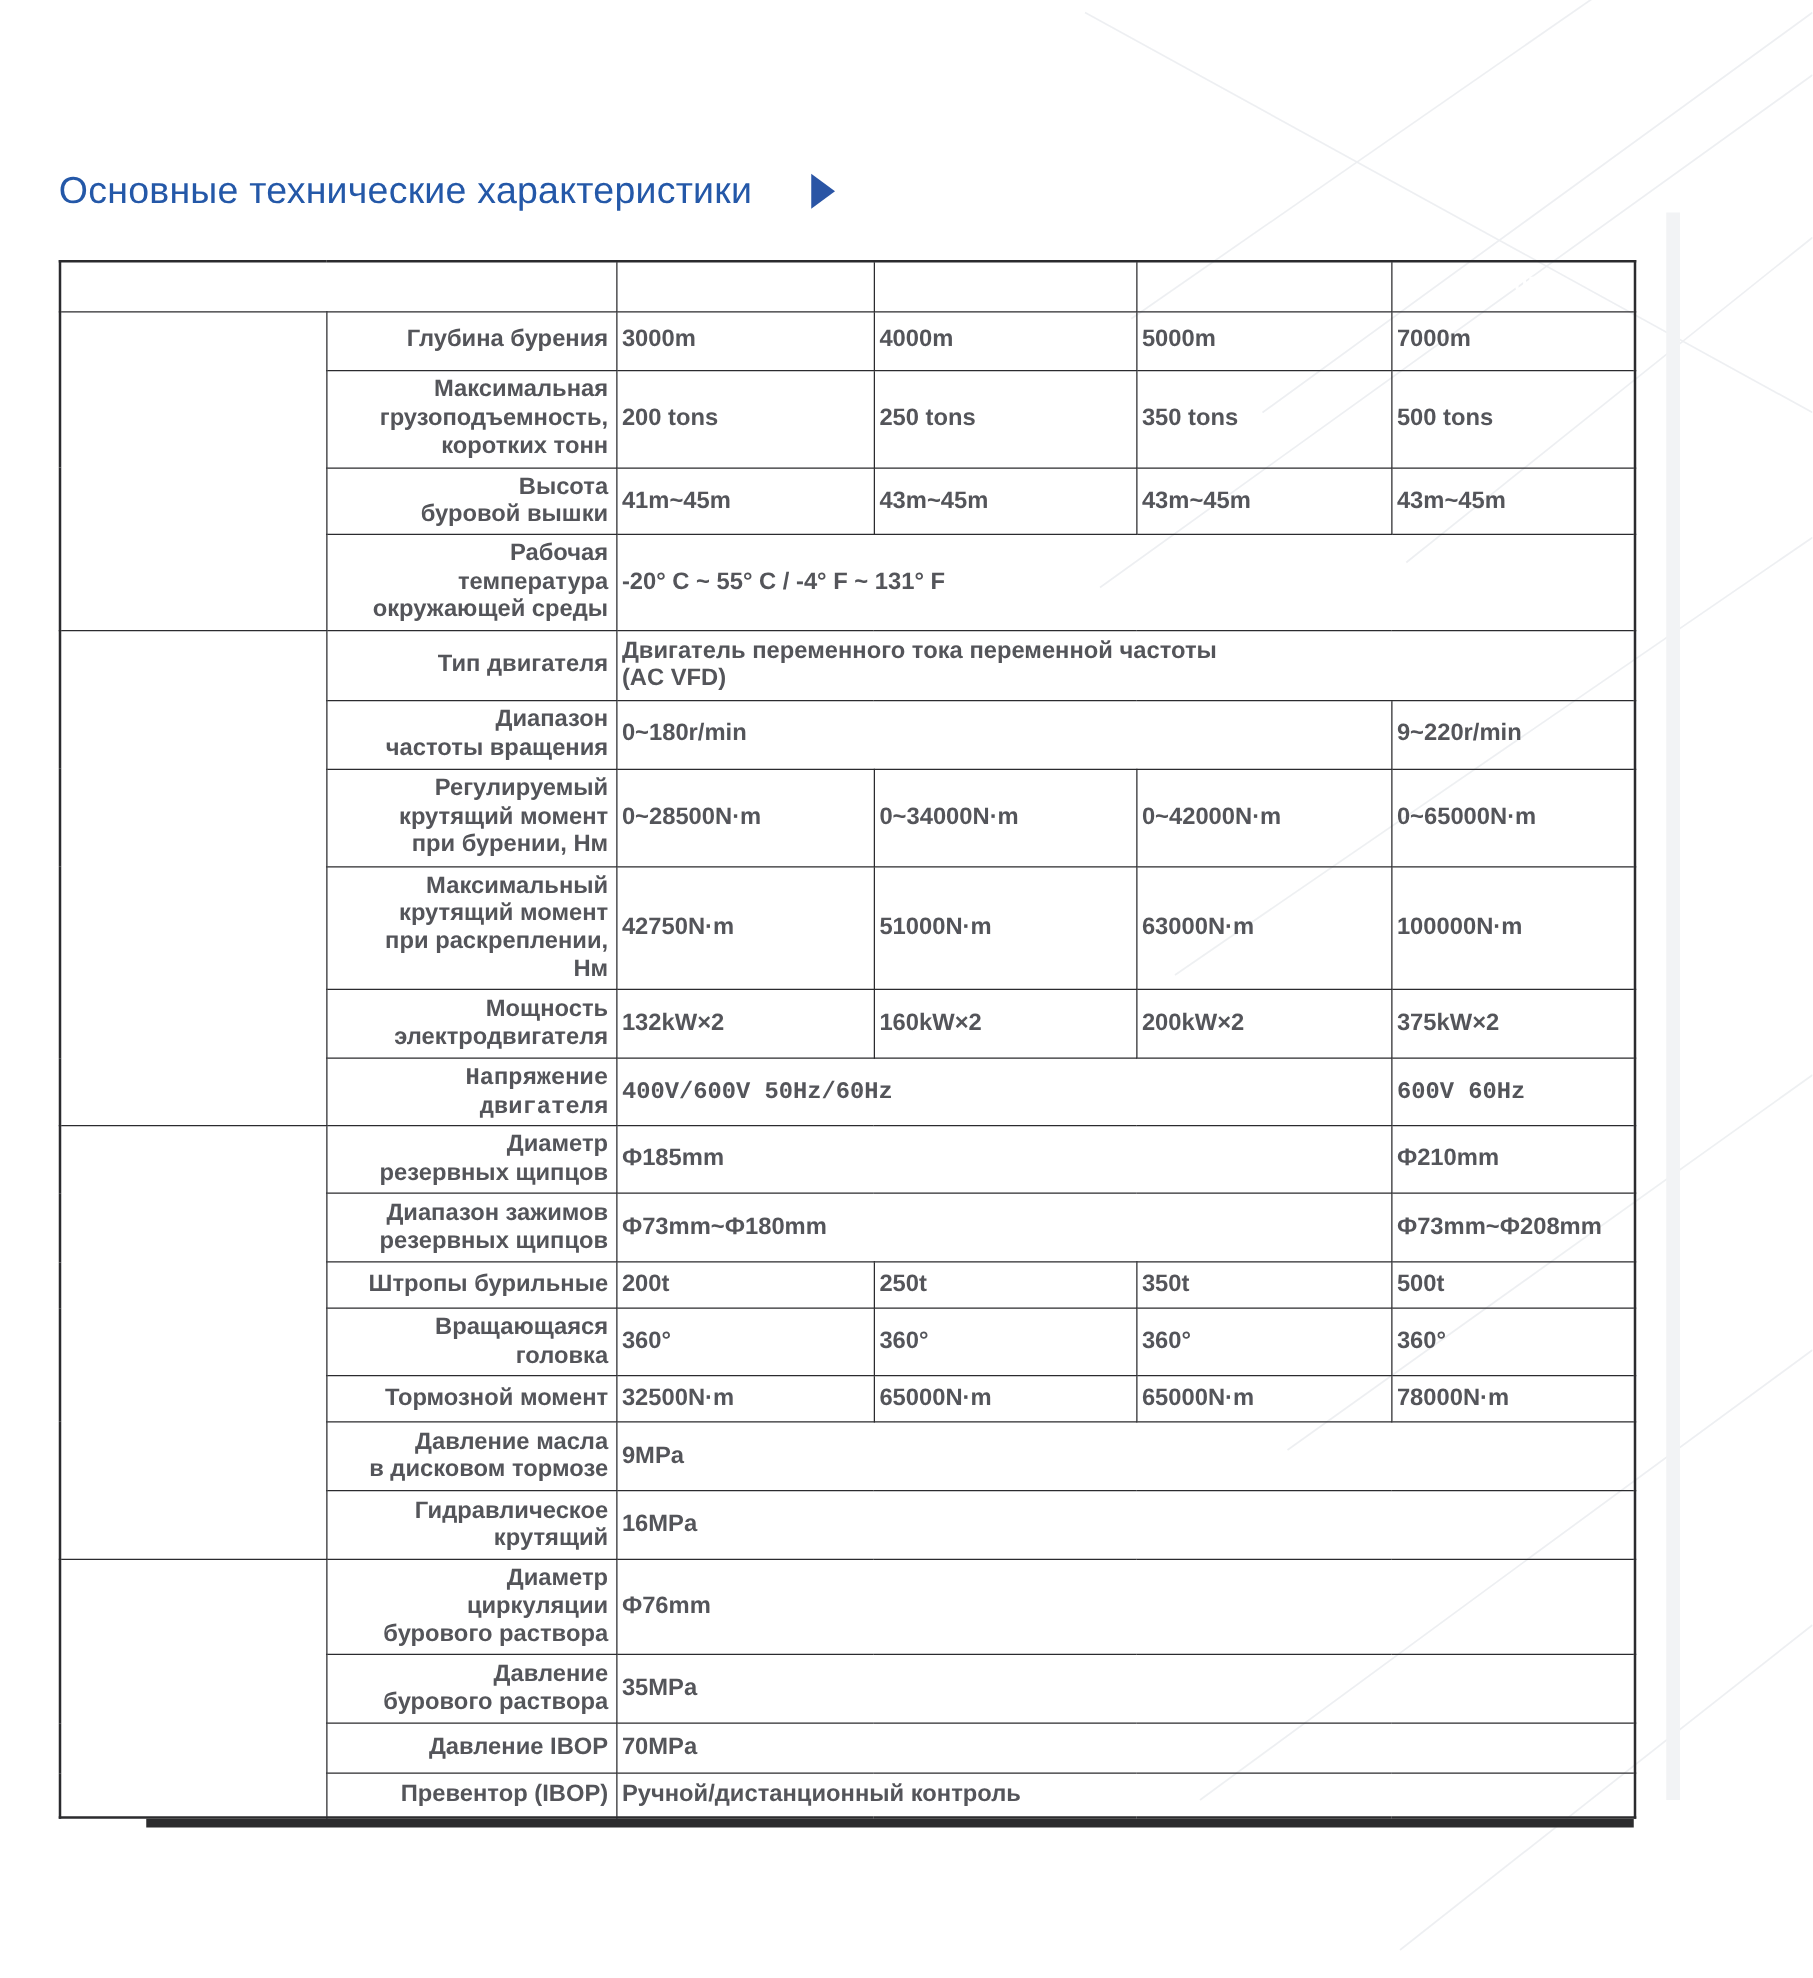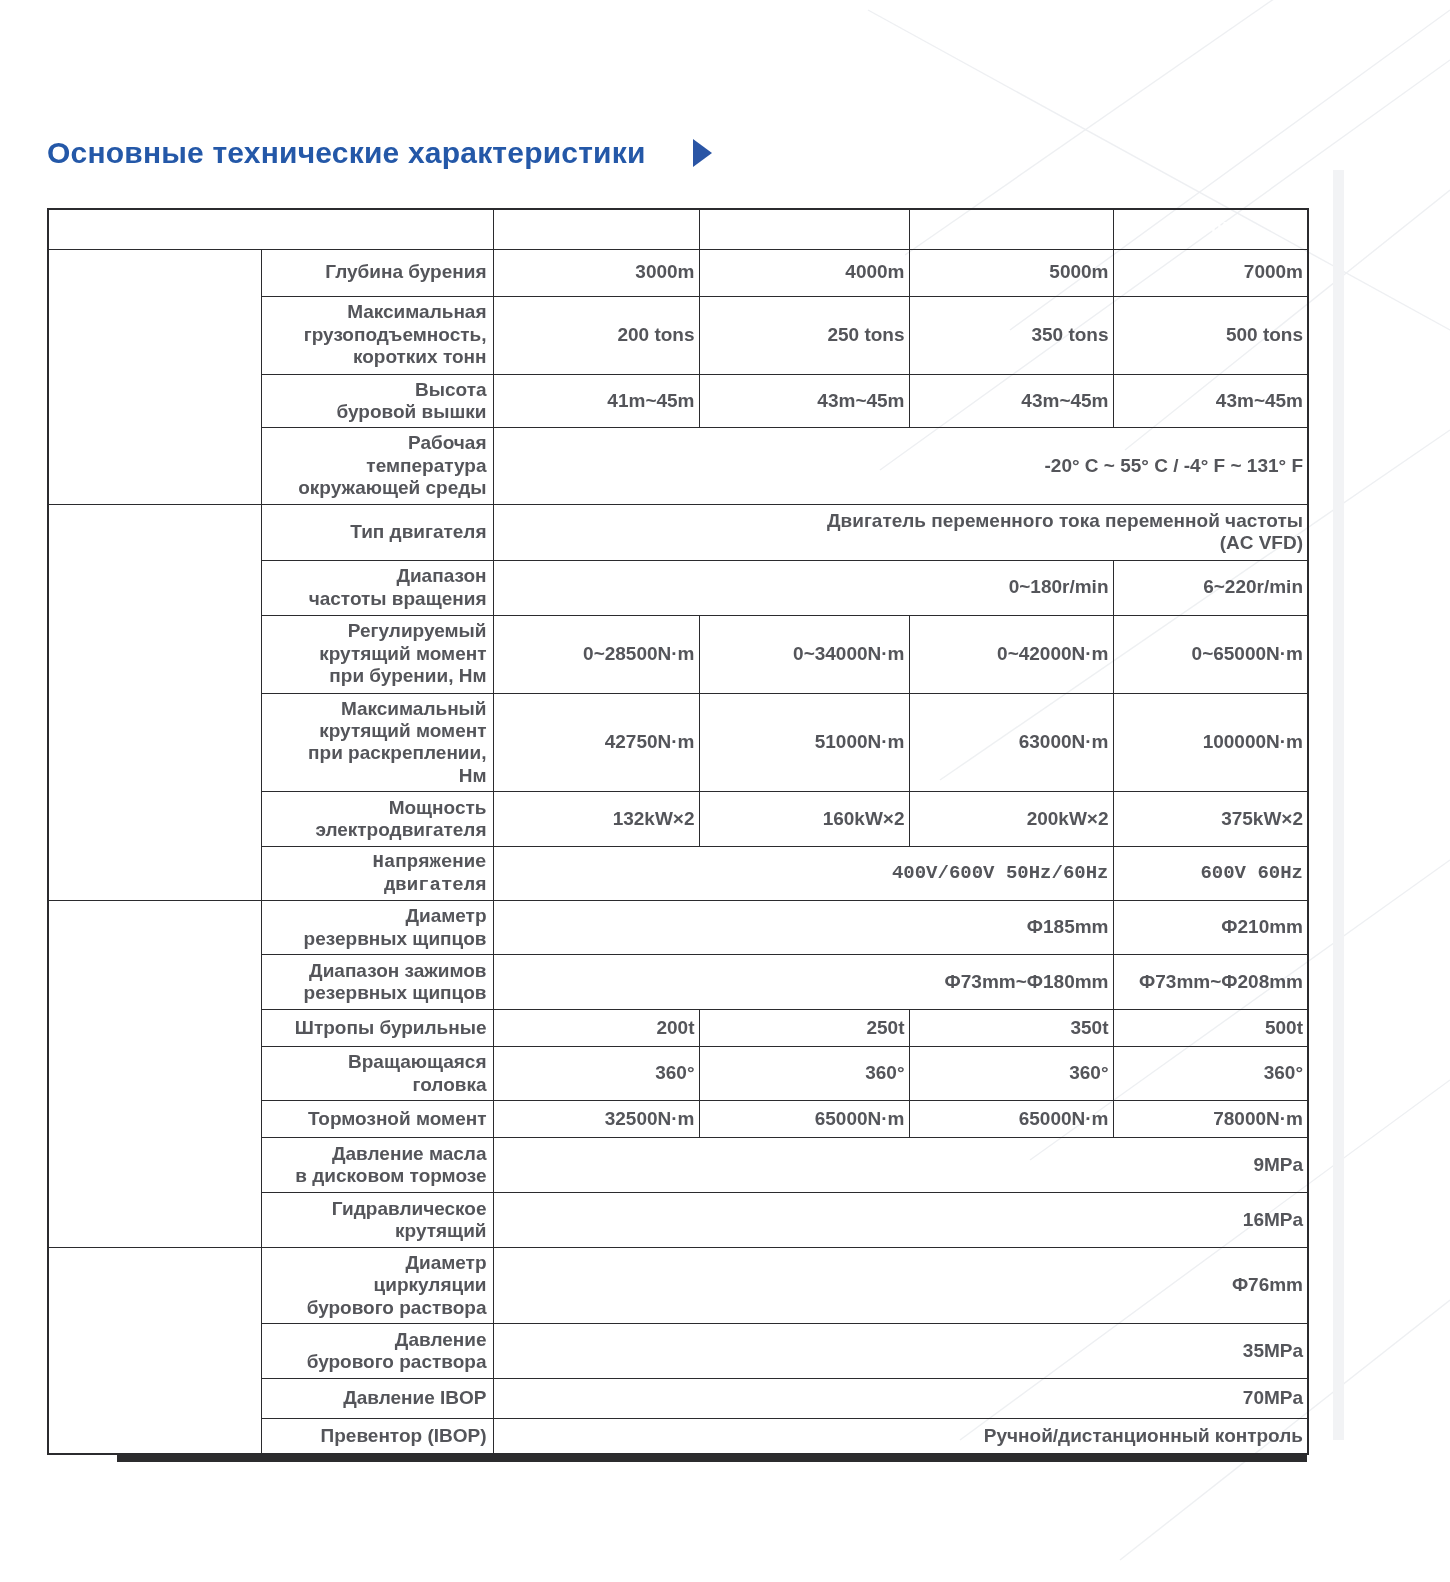--- a/index.html
+++ b/index.html
@@ -15,21 +15,21 @@
     width:1450px;height:1582px;position:relative;background:#ffffff;
     font-family:"Liberation Sans","DejaVu Sans",sans-serif;
     overflow:hidden;
   }
   .bg-pattern{position:absolute;top:0;left:0;pointer-events:none;}
   .right-strip{position:absolute;left:1333px;top:170px;width:11px;height:1270px;background:#f2f3f5;}
   .title-row{
     position:absolute;left:47px;top:136px;display:flex;align-items:center;
   }
   .page-title{
-    color:var(--title-blue);font-size:30px;font-weight:bold;letter-spacing:0.2px;
+    color:var(--title-blue);font-size:30px;font-weight:normal;letter-spacing:0.2px;
   }
   .arrow-icon{
     width:0;height:0;margin-left:47px;
     border-top:14px solid transparent;border-bottom:14px solid transparent;
     border-left:19px solid var(--blue);
   }
   .table-wrap{position:absolute;left:47px;top:208px;width:1260px;}
   table.specs{
     border-collapse:collapse;table-layout:fixed;width:1260px;
     border:2px solid var(--grid);
@@ -45,21 +45,21 @@
     font-size:19px;letter-spacing:0.3px;
   }
   td.group-cell{
     background:var(--blue);color:var(--header-text);
     text-align:left;padding:4px 8px 4px 12px;font-size:19px;
   }
   td.param-cell{
     color:var(--text);text-align:right;padding:4px 6px 4px 12px;
   }
   td.value-cell{
-    color:var(--text);text-align:right;padding:2px 4px;
+    color:var(--text);text-align:left;padding:2px 4px;
   }
   .bottom-bar{
     position:absolute;left:70px;right:0;bottom:-7px;height:7px;background:#2c2c2e;
   }
 </style>
 </head>
 <body>
 
 <svg class="bg-pattern" width="1450" height="1582" viewBox="0 0 1450 1582">
   <g stroke="#ebedf0" stroke-width="1.4" fill="none" opacity="0.85">
@@ -137,21 +137,21 @@
           <td class="group-cell" rowspan="6">Параметры
 работы</td>
           <td class="param-cell">Тип двигателя</td>
           <td class="value-cell" colspan="4">Двигатель переменного тока переменной частоты
 (AC  VFD)</td>
         </tr>
         <tr style="height: 55px;">
           <td class="param-cell">Диапазон
 частоты вращения</td>
           <td class="value-cell" colspan="3">0~180r/min</td>
-          <td class="value-cell">6~220r/min</td>
+          <td class="value-cell">9~220r/min</td>
         </tr>
         <tr style="height: 78px;">
           <td class="param-cell">Регулируемый
 крутящий момент
 при бурении, Нм</td>
           <td class="value-cell">0~28500N·m</td>
           <td class="value-cell">0~34000N·m</td>
           <td class="value-cell">0~42000N·m</td>
           <td class="value-cell">0~65000N·m</td>
         </tr>

